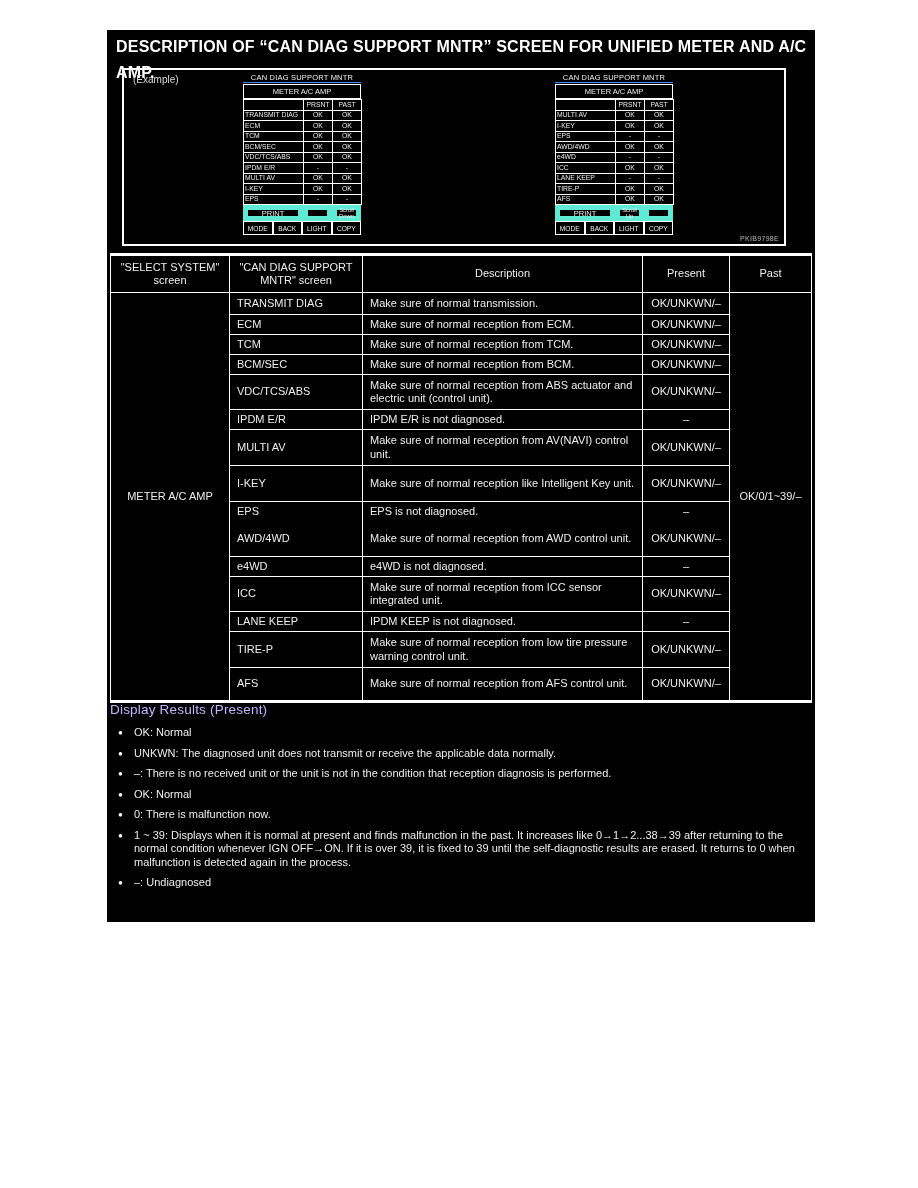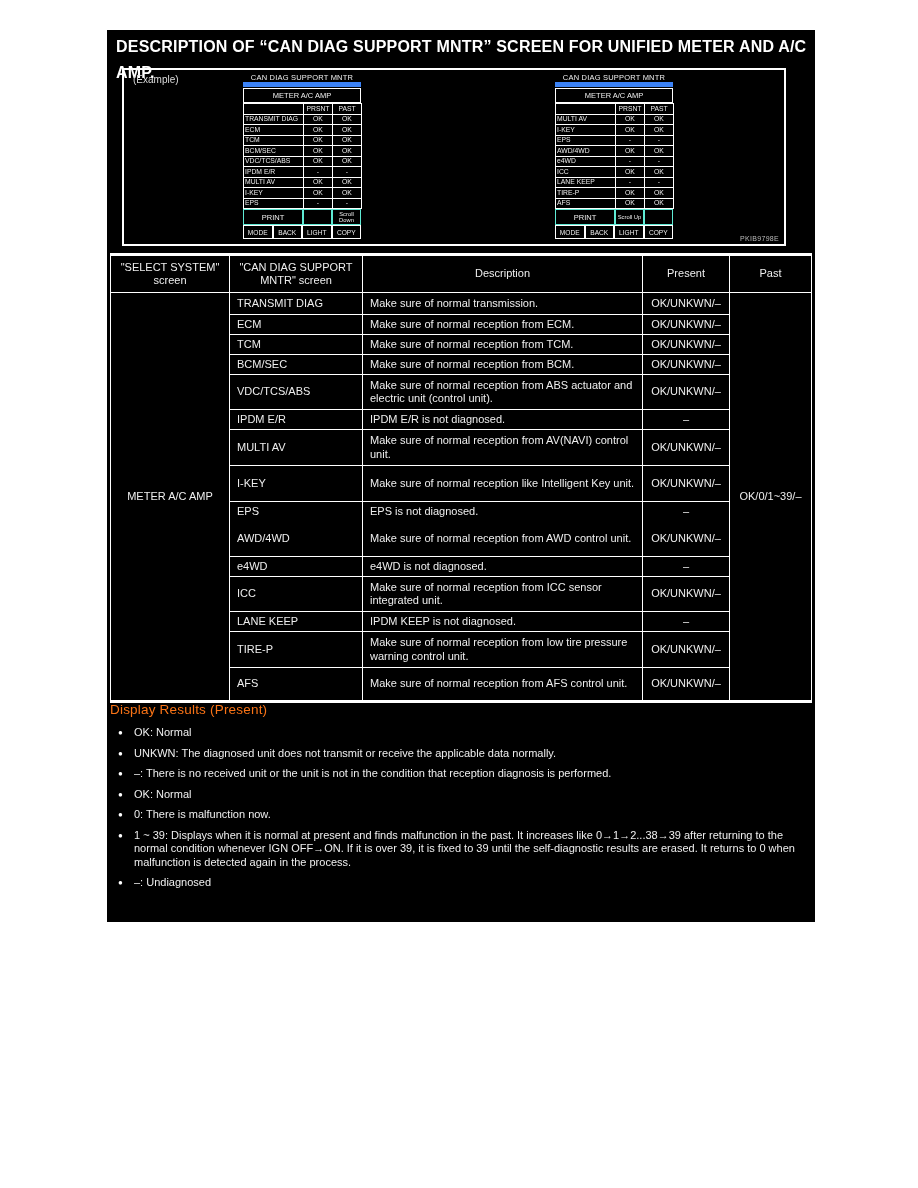--- a/index.html
+++ b/index.html
@@ -19,31 +19,31 @@
   
   .example-box{
     position:absolute;left:15px;top:38px;width:660px;height:174px;
     border:2px solid #fff;
   }
   .example-label{position:absolute;left:9px;top:4px;font-size:10px;color:#ddd;}
   .fig-code{position:absolute;right:5px;bottom:2px;font-size:7px;color:#bbb;letter-spacing:.3px;}
   .consult{position:absolute;top:2px;width:118px;height:168px;font-size:7px;color:#eee;}
   .consult.left{left:119px;}
   .consult.right{left:431px;}
-  .c-title{height:9px;padding-top:1px;text-align:center;border-bottom:5px solid #3b82f6;font-size:7.5px;letter-spacing:.2px;}
+  .c-title{height:9px;padding-top:1px;text-align:center;border-bottom:1px solid #3b82f6;font-size:7.5px;letter-spacing:.2px;}
   .c-sys{height:13px;margin-top:1px;border:1px solid #fff;text-align:center;line-height:13px;font-size:7.5px;}
   table.c-table{border-collapse:collapse;width:118px;table-layout:fixed;margin-top:0px;}
   table.c-table td{
     border:1px solid #fff;height:9.5px;padding:0 1px;font-size:6.8px;line-height:8px;
     overflow:hidden;white-space:nowrap;
   }
   table.c-table td.val{text-align:center;}
   table.c-table tr.c-head td{text-align:center;font-size:6.8px;}
   .c-soft{display:flex;width:118px;height:16px;box-sizing:border-box;}
-  .c-soft div{border:1px solid #5eead4;box-sizing:border-box;display:flex;align-items:center;justify-content:center;text-align:center;}
+  .c-soft div{border:5px solid #5eead4;box-sizing:border-box;display:flex;align-items:center;justify-content:center;text-align:center;}
   .c-soft .k-print{width:60px;font-size:7.5px;}
   .c-soft .k-mid{width:29px;font-size:5.8px;line-height:6px;}
   .c-soft .k-right{width:29px;font-size:5.8px;line-height:6px;}
   .c-bottom{display:flex;width:118px;height:14px;box-sizing:border-box;}
   .c-bottom div{width:29.5px;border:1px solid #fff;box-sizing:border-box;display:flex;align-items:center;justify-content:center;font-size:6.6px;}
   
   table.main-table{
     position:absolute;left:3px;top:223px;width:701px;border-collapse:collapse;table-layout:fixed;
     border-top:3px solid #fff;border-bottom:3px solid #fff;
   }
@@ -52,21 +52,21 @@
     padding:2px 7px;vertical-align:middle;line-height:13.5px;
   }
   table.main-table th{text-align:center;padding:2px 2px;}
   table.main-table td.center{text-align:center;padding:2px 2px;}
   .pre{white-space:pre-line;}
   tr.eps-row td{border-bottom-style:hidden;}
   tr.awd-row td{border-top-style:hidden;}
   
   .results{position:absolute;left:3px;top:672px;width:700px;color:#eee;}
   .results h2{
-    margin:0 0 2px 0;font-size:13.5px;font-weight:normal;color:#f97316;letter-spacing:.2px;
+    margin:0 0 2px 0;font-size:13.5px;font-weight:normal;color:#c4b5fd;letter-spacing:.2px;
   }
   .results h2.second{margin-top:9px;}
   .bullet{display:flex;margin:0 0 0 8px;padding-top:7px;font-size:11px;line-height:13.5px;}
   .bullet .dot{width:16px;flex:0 0 16px;font-size:8px;line-height:13px;color:#fff;}
   .bullet .btxt{flex:1;}
 </style>
 </head>
 <body>
 
 <div class="page-black">

